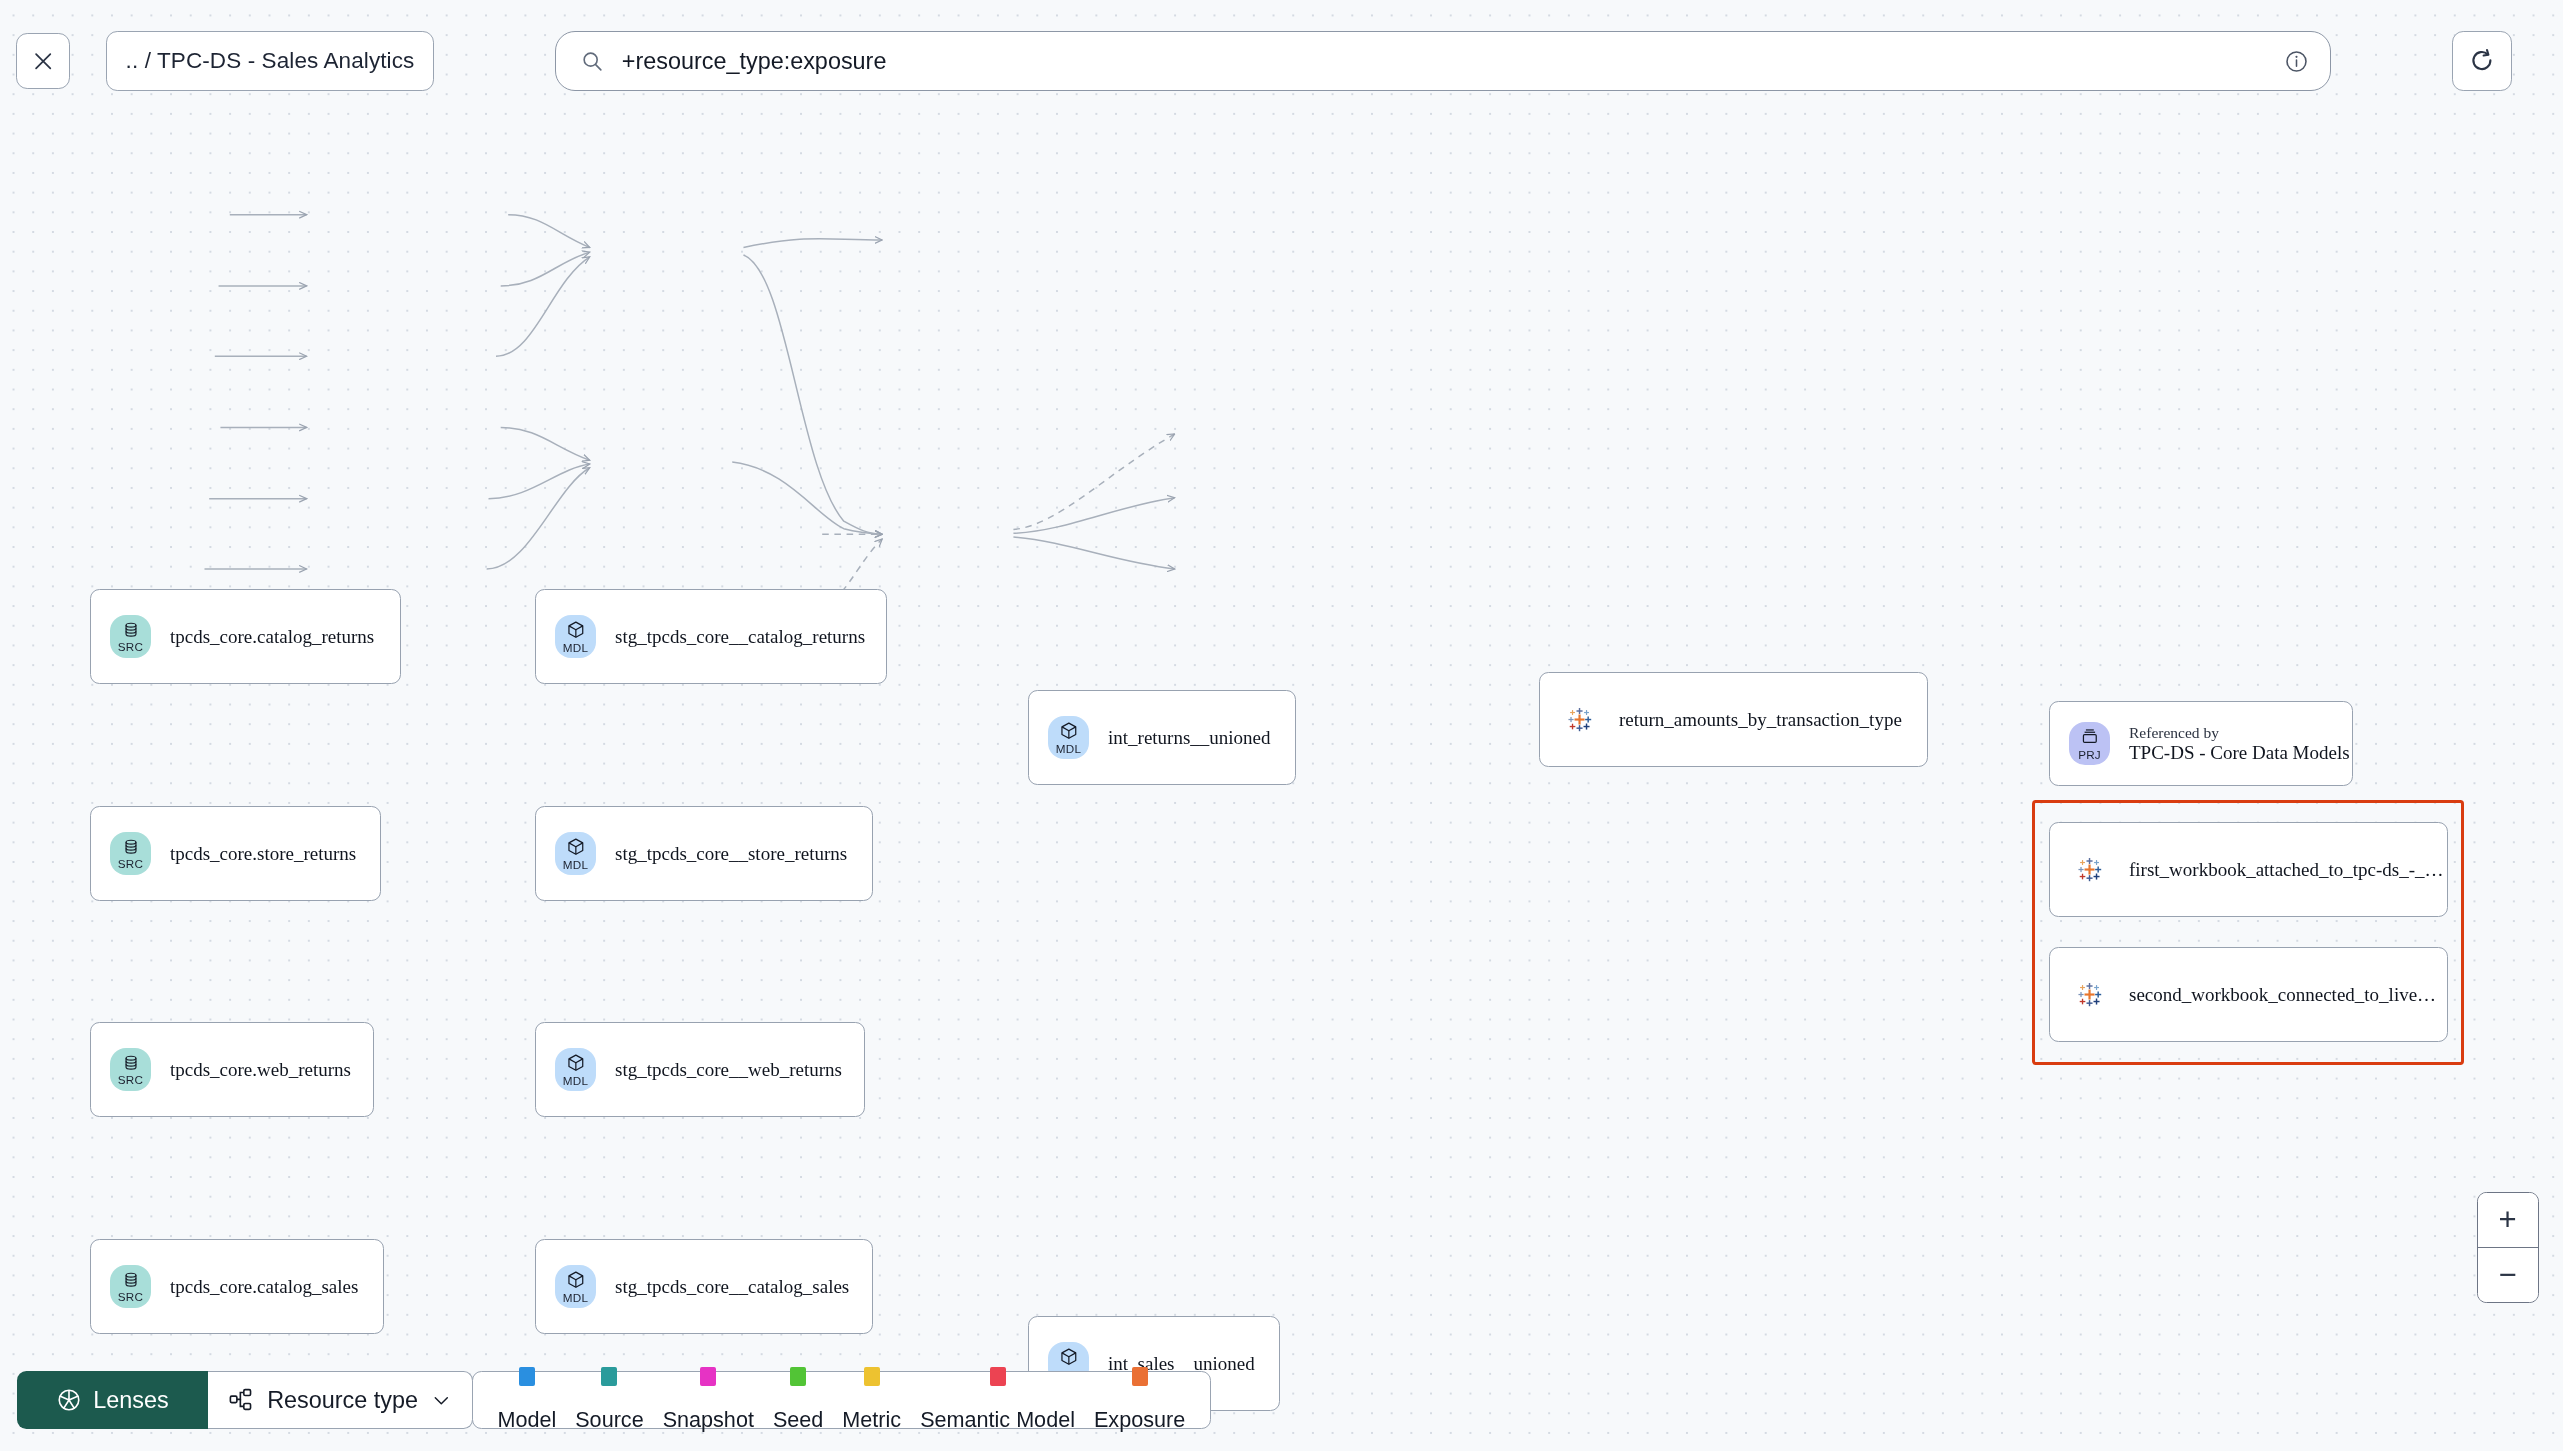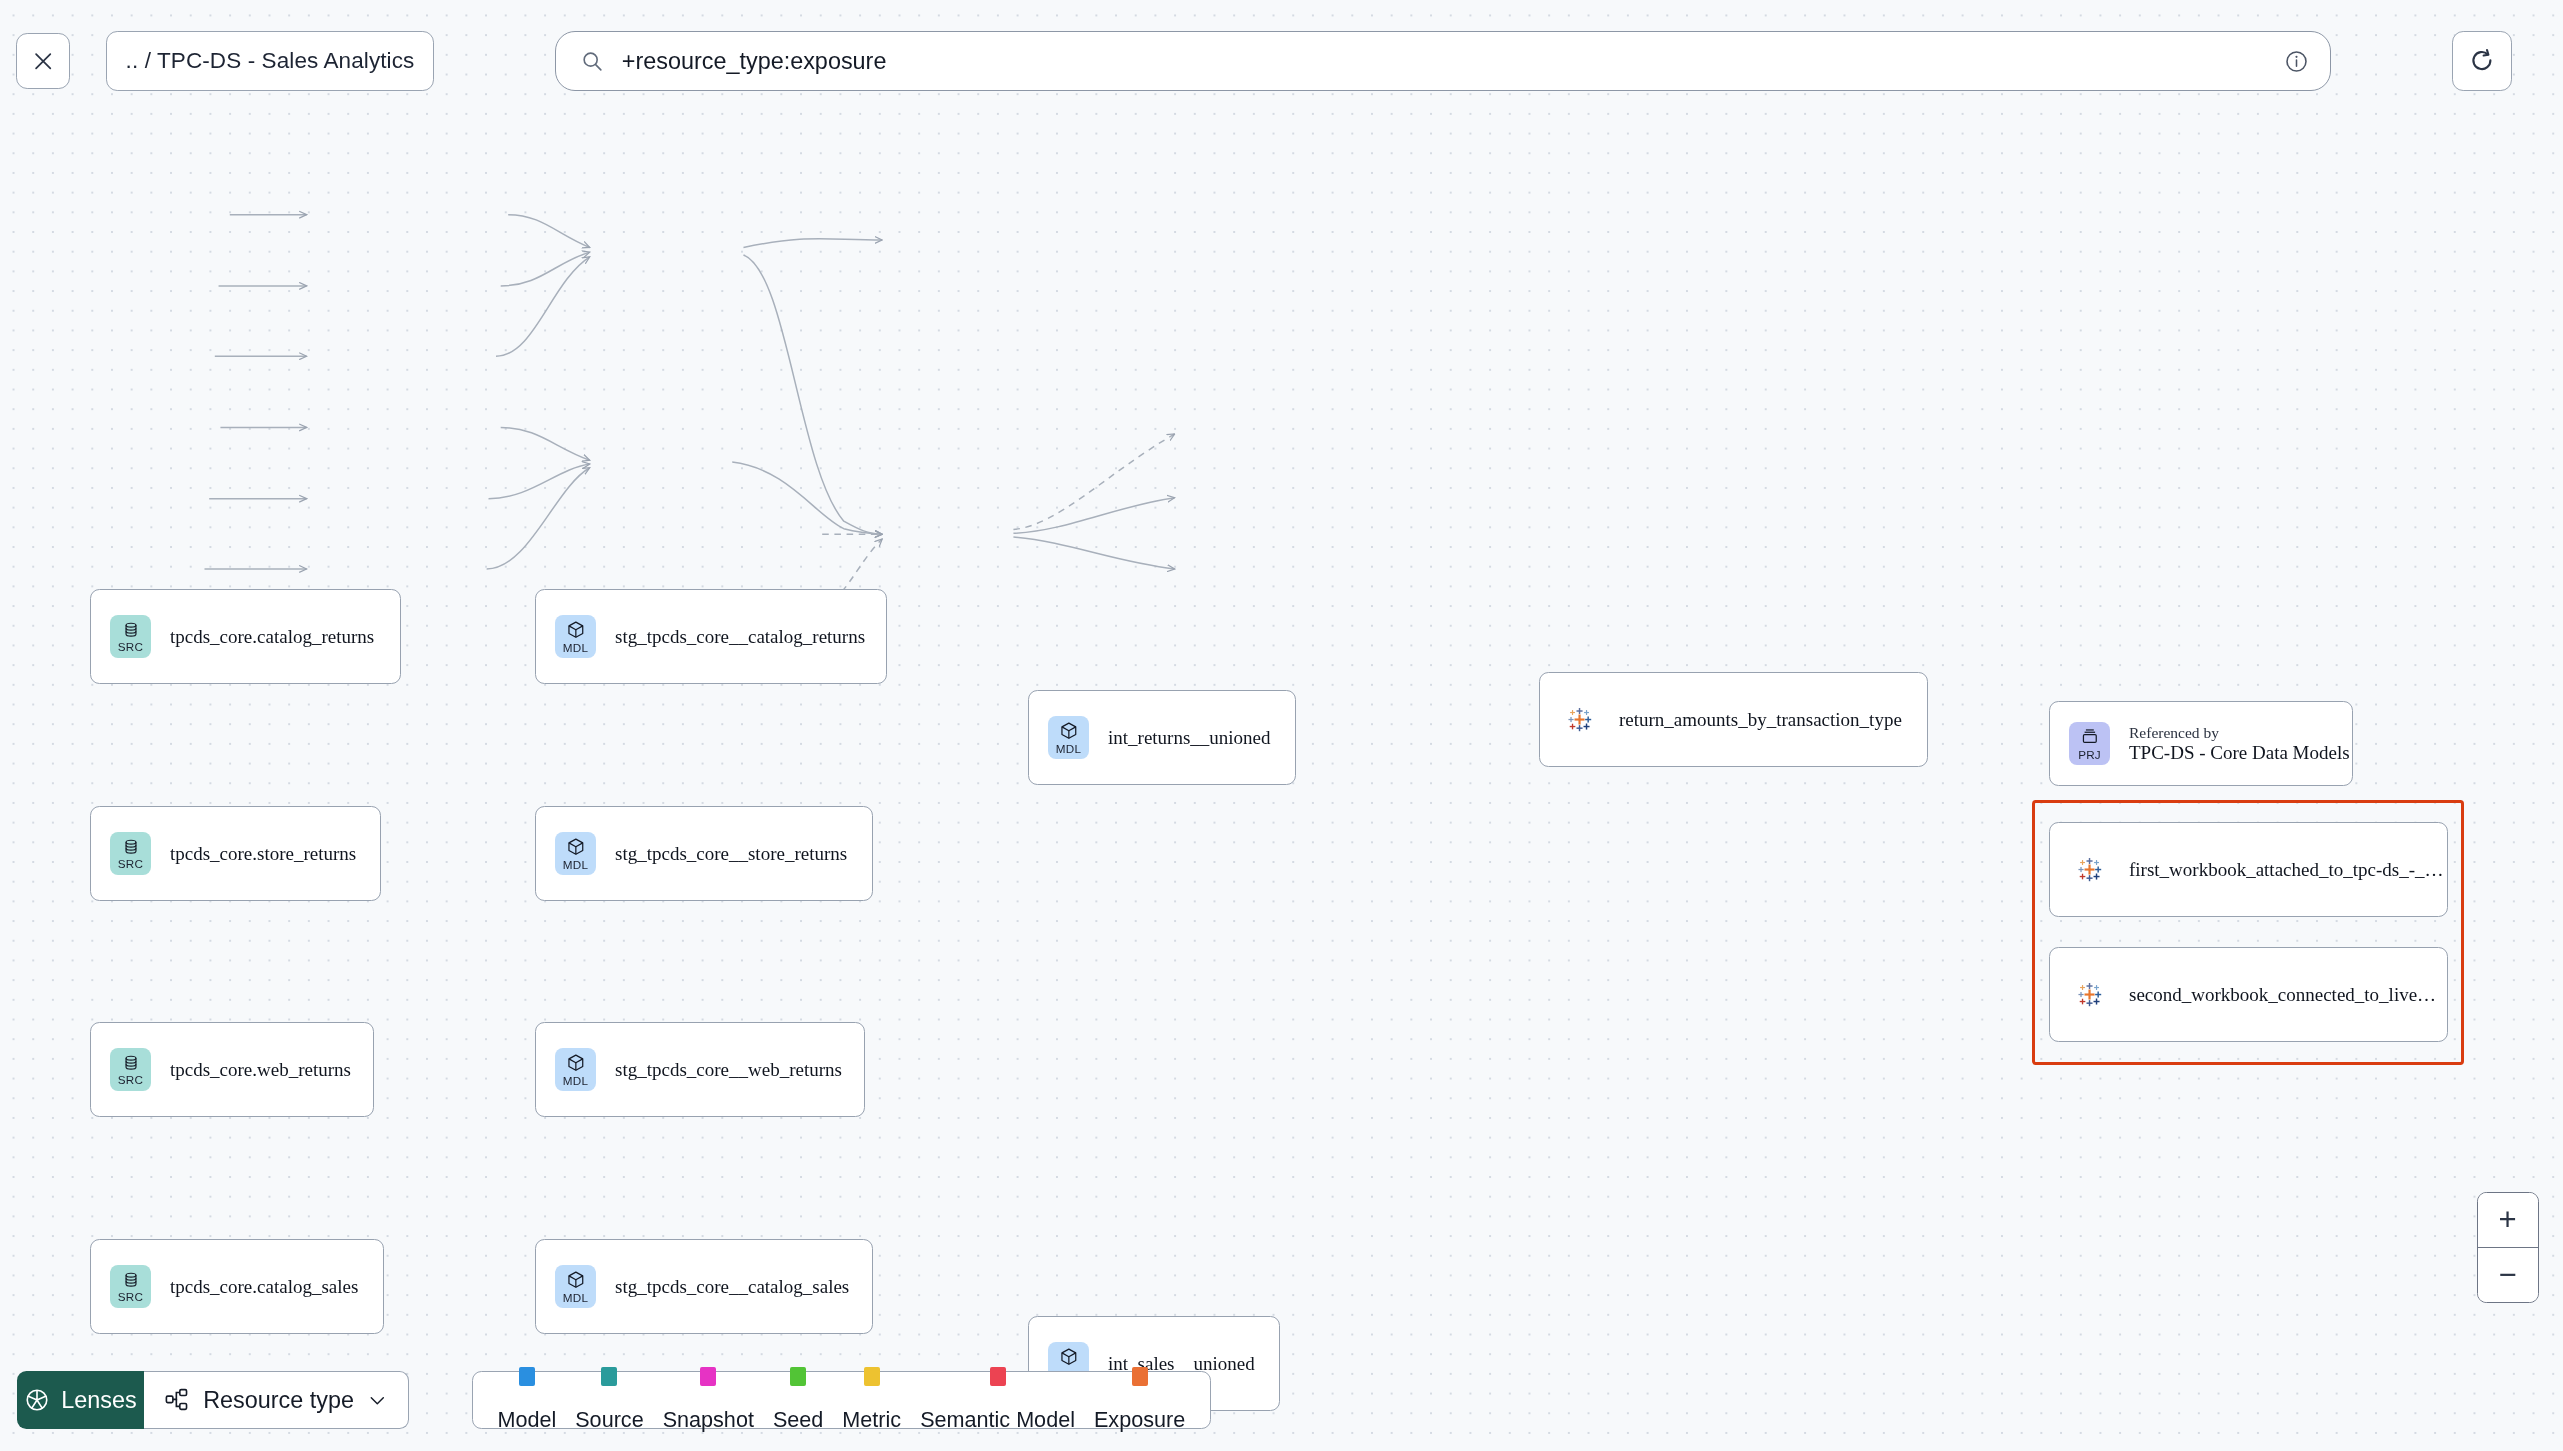--- a/index.html
+++ b/index.html
@@ -64,21 +64,21 @@
     position: absolute;
     background: #ffffff;
     border: 1.4px solid #98a2b0;
     border-radius: 9.4px;
     display: flex; align-items: center;
     padding-left: 19px;
     z-index: 10;
   }
   .node .badge {
     width: 41px; height: 43px;
-    border-radius: 8px;
+    border-radius: 16px;
     display: flex; flex-direction: column;
     align-items: center; justify-content: center;
     flex: 0 0 auto;
   }
   .badge-label {
     font-size: 11.7px; line-height: 11.2px; letter-spacing: 0.2px;
     color: #1c2230; margin-top: 1.9px; font-weight: 400;
   }
   .badge-src { background: #a8ded9; }
   .badge-mdl { background: #bedcfa; }
@@ -104,21 +104,21 @@
   
   #bottombar { position: absolute; left: 0; bottom: 0; width: 2563px; height: 103px; z-index: 40; }
   #lenses-group {
     position: absolute; left: 17px; top: 23.4px;
     height: 58px; display: flex; align-items: stretch;
     border-radius: 9.4px;
   }
   #lenses-btn {
     background: #1c5a4e; color: #ffffff;
     display: flex; align-items: center; gap: 11.2px;
-    padding: 0 7px;
+    padding: 0 39px;
     border-radius: 9.4px 0 0 9.4px;
     font-size: 23.4px;
   }
   #resource-type-btn {
     background: #ffffff; border: 1.4px solid #9aa4b2; border-left: none;
     border-radius: 0 9.4px 9.4px 0;
     display: flex; align-items: center; gap: 13px;
     padding: 0 20.6px;
     font-size: 23.4px; color: #151b27;
   }

